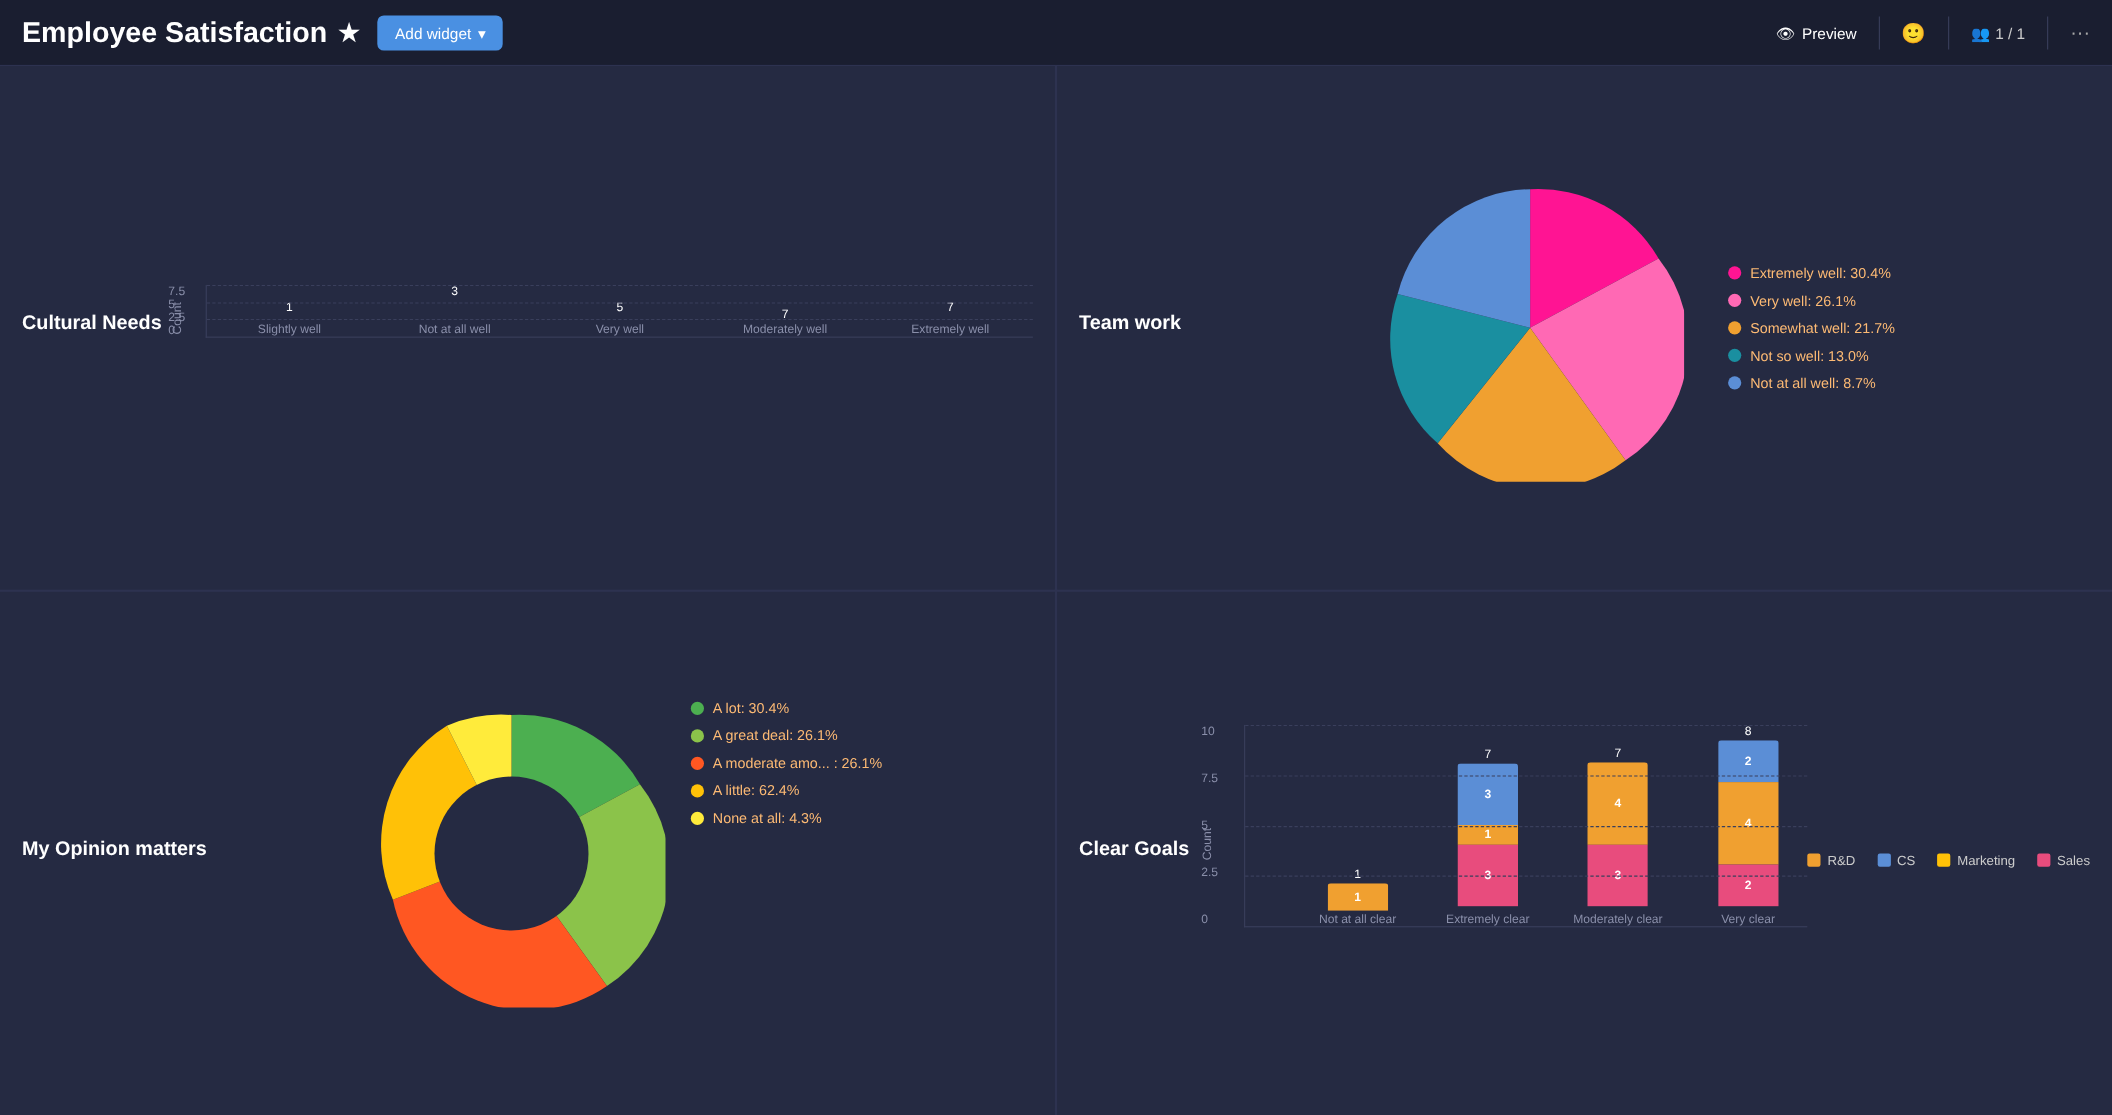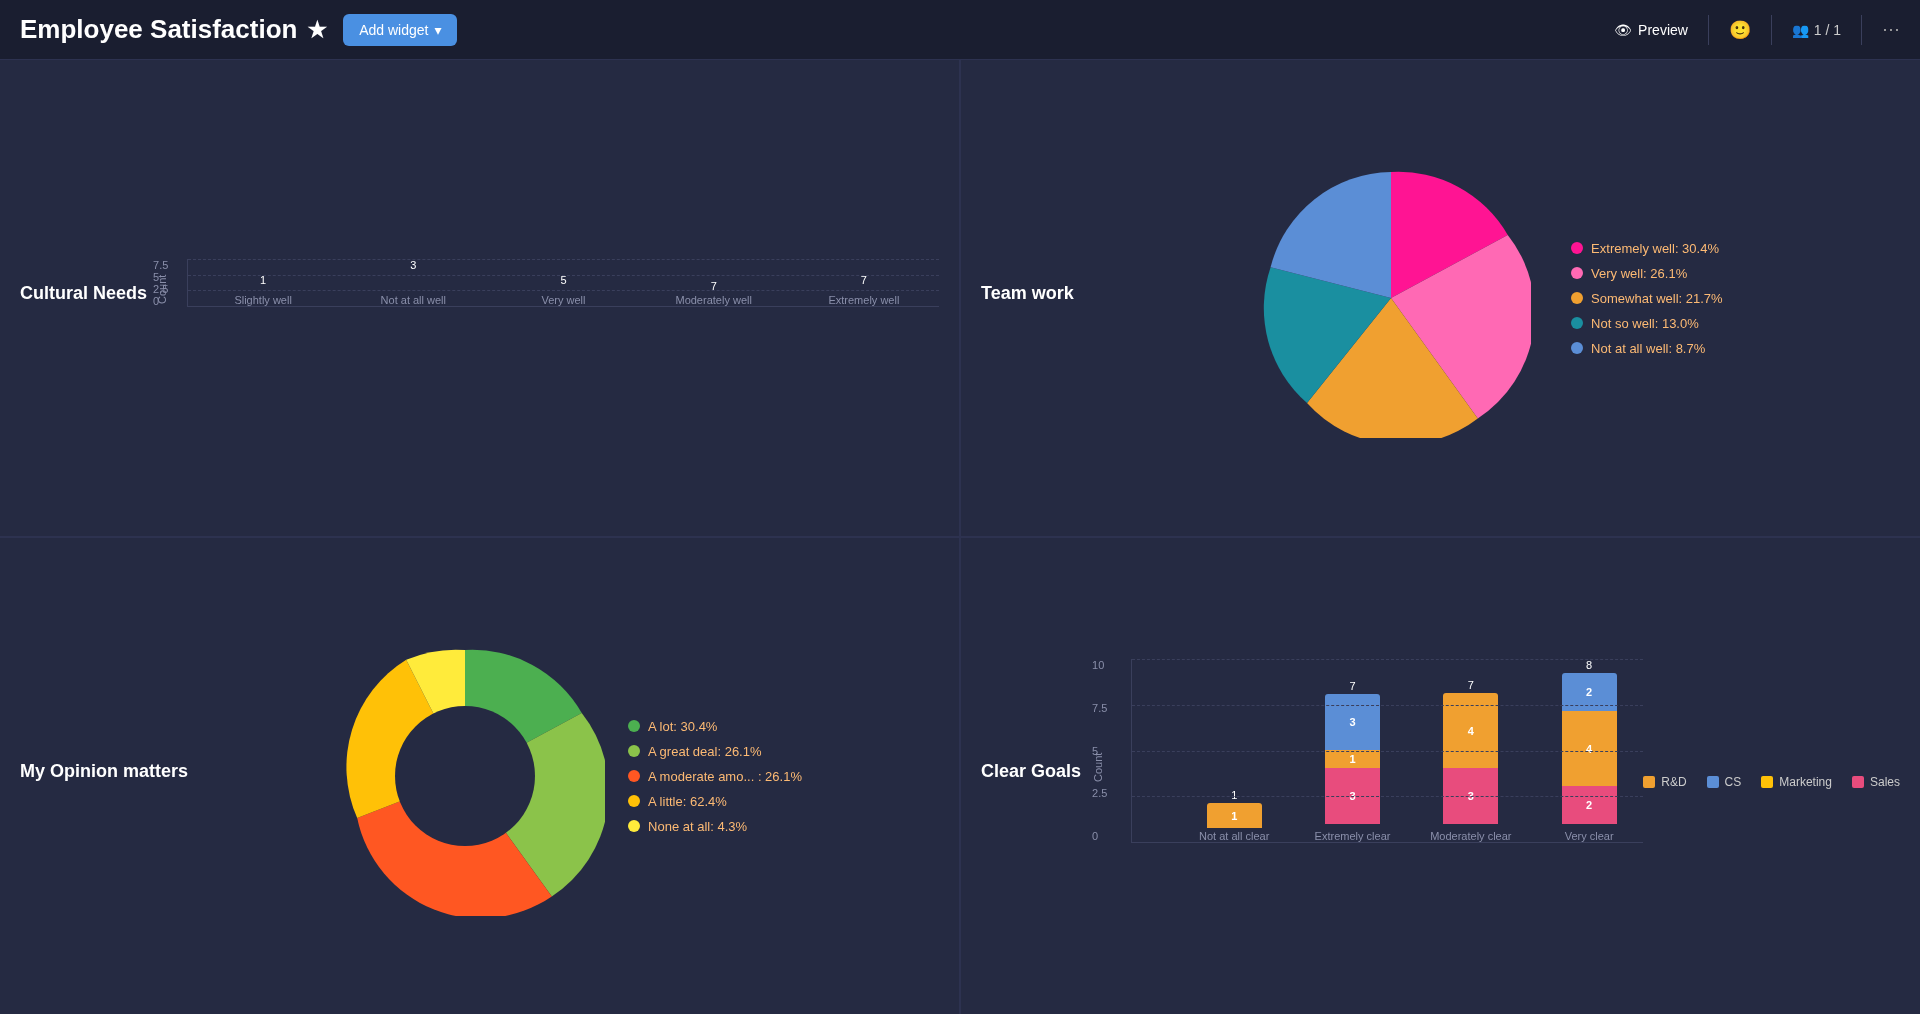--- a/index.html
+++ b/index.html
@@ -122,21 +122,20 @@
     .legend-dot {
       width: 12px;
       height: 12px;
       border-radius: 50%;
       flex-shrink: 0;
     }
 
     
     .donut-container {
       display: flex;
-      align-items: center;
       gap: 23px;
       flex: 1;
       width: 100%;
       justify-content: center;
     }
     .chart-legend-row {
       display: flex;
       gap: 20px;
       justify-content: center;
       margin-top: 12px;

